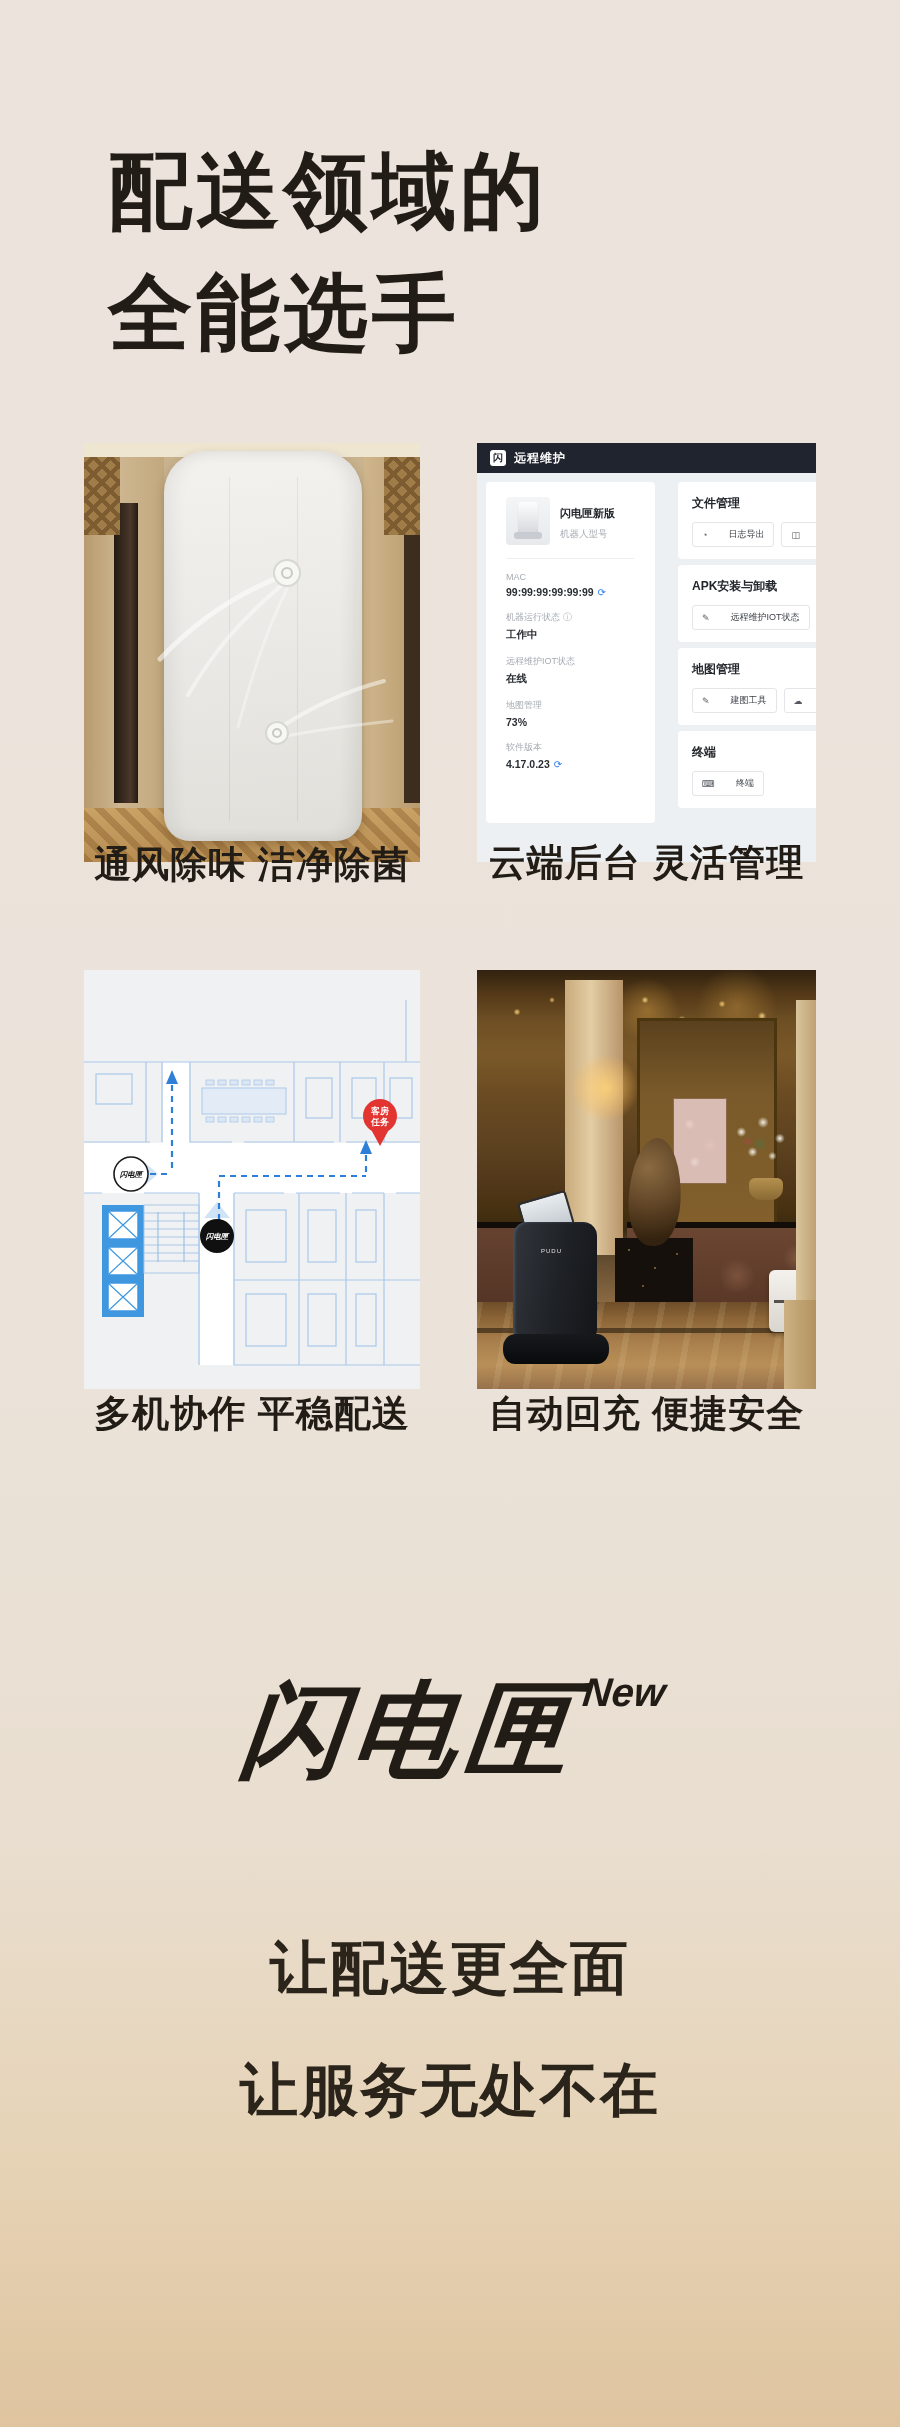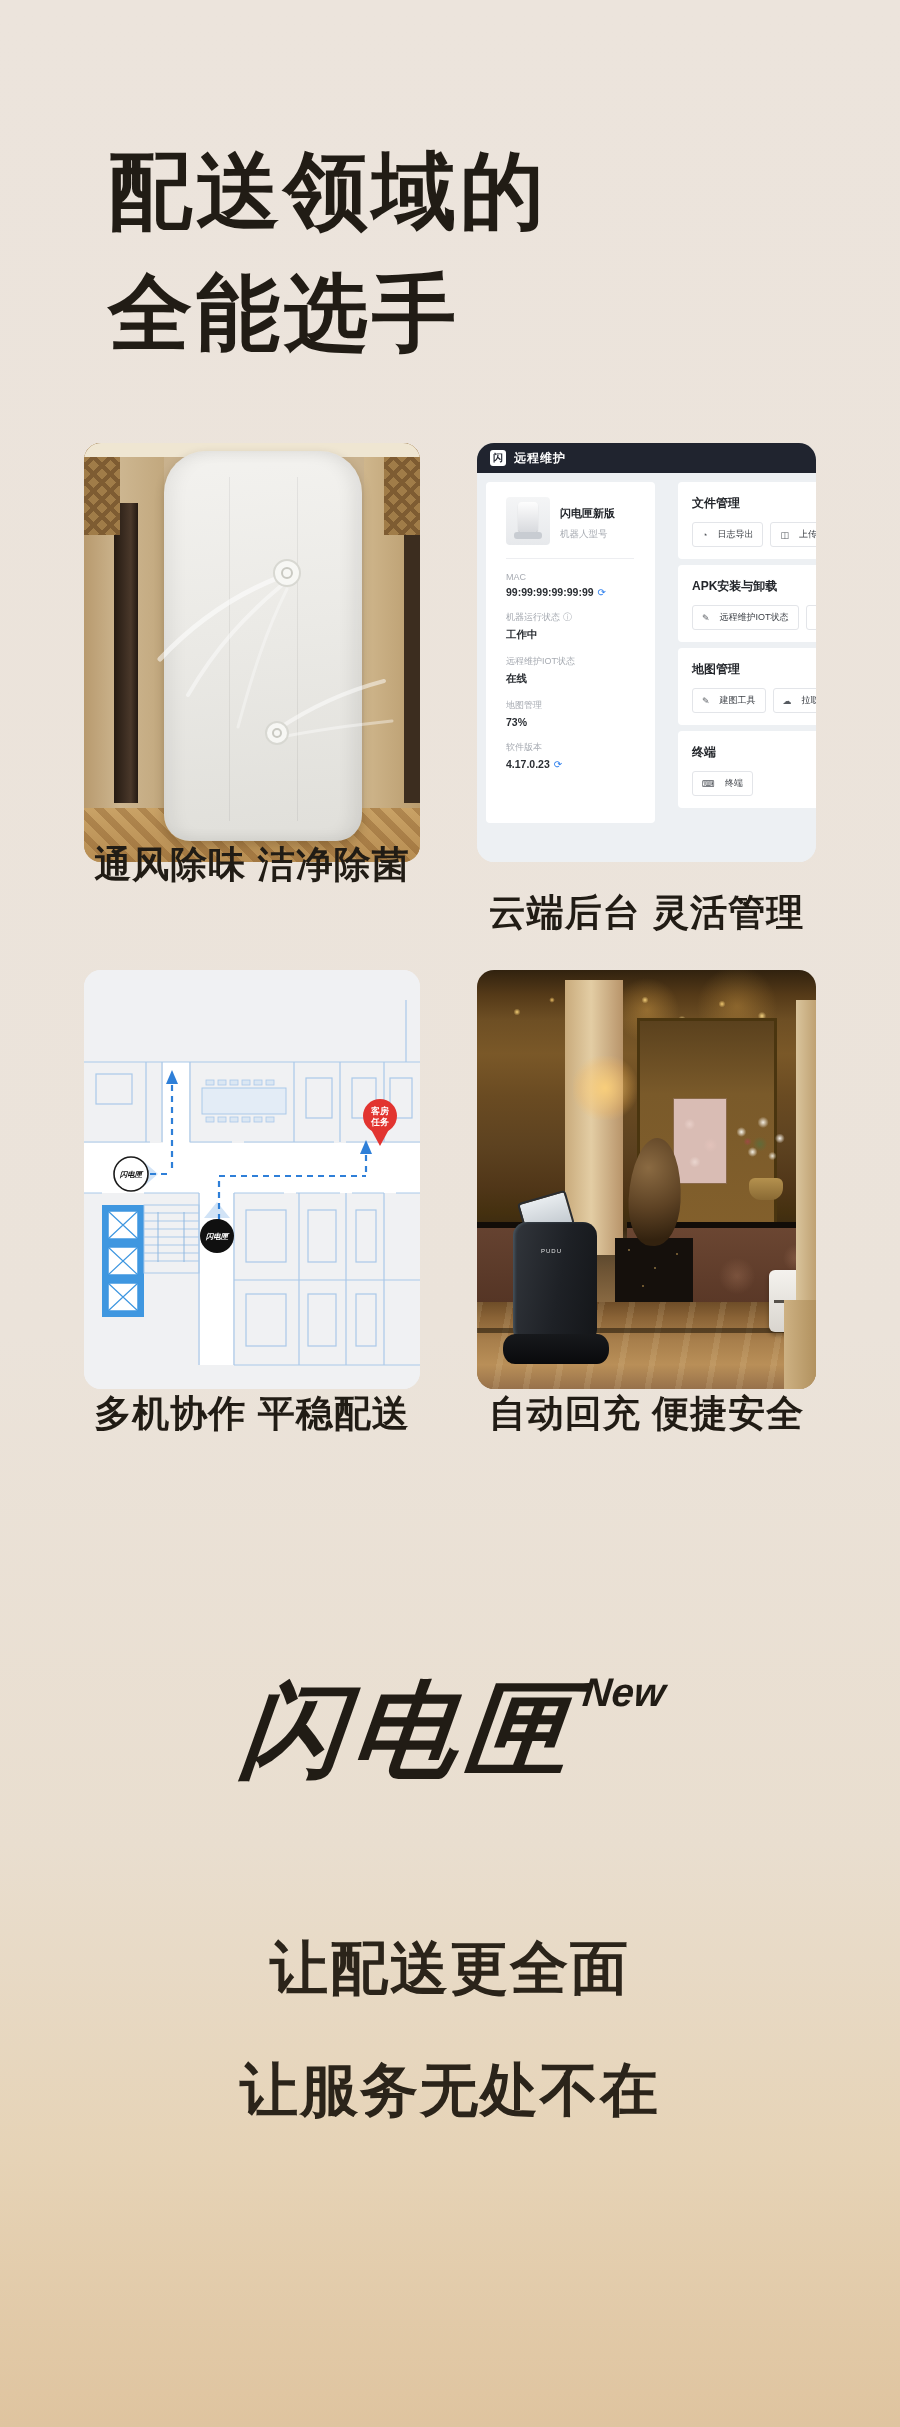--- a/index.html
+++ b/index.html
@@ -3,29 +3,29 @@
 <meta charset="utf-8">
 <style>
   html,body{margin:0;padding:0;}
   body{width:900px;font-family:"Liberation Sans","DejaVu Sans",sans-serif;}
   .page{position:relative;width:900px;height:2427px;overflow:hidden;
     background:linear-gradient(180deg,#ece4dc 0%,#ebe3da 55%,#e9decf 76%,#e6d3b6 89%,#dfc49f 100%);}
   
   .hero{position:absolute;left:108px;top:130px;font-weight:900;color:#211c15;
     font-size:84px;line-height:122px;letter-spacing:4px;}
   
-  .tile{position:absolute;overflow:hidden;background:#ddd;border-radius:17px;}
+  .tile{position:absolute;overflow:hidden;background:#ddd;}
   .t1{left:84px;top:443px;width:336px;height:419px;}
   .t2{left:477px;top:443px;width:339px;height:419px;background:#edf0f3;}
   .t3{left:84px;top:970px;width:336px;height:419px;background:#f0f1f3;}
   .t4{left:477px;top:970px;width:339px;height:419px;}
   .caption{position:absolute;font-weight:900;color:#211c15;font-size:37px;line-height:50px;
     text-align:center;letter-spacing:1px;}
   .c1{left:84px;top:840px;width:336px;}
-  .c2{left:477px;top:888px;width:339px;}
+  .c2{left:477px;top:838px;width:339px;}
   .c3{left:84px;top:1389px;width:336px;}
   .c4{left:477px;top:1389px;width:339px;}
   
   .t1{background:#c9b28e;}
   .p1-ceil{position:absolute;left:0;top:0;width:336px;height:14px;background:#efe6d2;}
   .p1-mesh{position:absolute;top:0;height:92px;background:
      repeating-linear-gradient(45deg,#7e5c32 0 4px,transparent 4px 12px),
      repeating-linear-gradient(-45deg,#7e5c32 0 4px,transparent 4px 12px),#a07c48;}
   .p1-mesh.l{left:0;width:36px;}
   .p1-mesh.r{right:0;width:36px;}
@@ -69,21 +69,21 @@
   .f-label{font-size:9px;color:#a7abb2;margin-top:13px;display:flex;align-items:center;gap:3px;}
   .f-value{font-size:10.5px;font-weight:bold;color:#2a2e33;margin-top:4px;display:flex;align-items:center;gap:4px;}
   .ic-refresh{color:#2f80ed;font-size:10px;font-weight:normal;}
   .ic-refresh::before{content:"⟳";}
   .ic-info{color:#b4b8be;font-size:9px;}
   .ic-info::before{content:"ⓘ";}
   .d-right{position:absolute;left:201px;top:9px;width:170px;display:flex;flex-direction:column;gap:6px;}
   .d-card{background:#fff;border-radius:4px;padding:13px 0 12px 14px;}
   .d-sec-title{font-size:12px;font-weight:bold;color:#23262b;white-space:nowrap;}
   .d-btn-row{display:flex;gap:7px;margin-top:10px;}
-  .d-btn{display:inline-flex;align-items:center;gap:10px;border:1px solid #e3e5e9;border-radius:3px;
+  .d-btn{display:inline-flex;align-items:center;gap:21px;border:1px solid #e3e5e9;border-radius:3px;
      background:#fff;padding:5px 9px;font-size:9px;color:#3a3e44;white-space:nowrap;flex:none;
      font-family:inherit;}
   .bi{font-size:9px;color:#55595f;}
   .bi-clock::before{content:"◔";} .bi-doc::before{content:"◫";} .bi-pen::before{content:"✎";}
   .bi-gear::before{content:"⚙";} .bi-cloud::before{content:"☁";} .bi-shot::before{content:"▣";}
   .bi-rec::before{content:"◻";} .bi-term::before{content:"⌨";}
   
   .t4{background:linear-gradient(180deg,#31220f 0%,#553a18 6%,#6e4f24 12%,#7a5828 20%,#6a4b22 30%,
       #5d4220 42%,#503618 52%,#44300f 58%,#3b2a12 62%,#55432b 66%,#6f5535 72%,#8b6b43 80%,#9f7c4e 90%,#8a6a40 100%);}
   .lb-lights{position:absolute;left:0;top:0;width:339px;height:100px;background-image:

